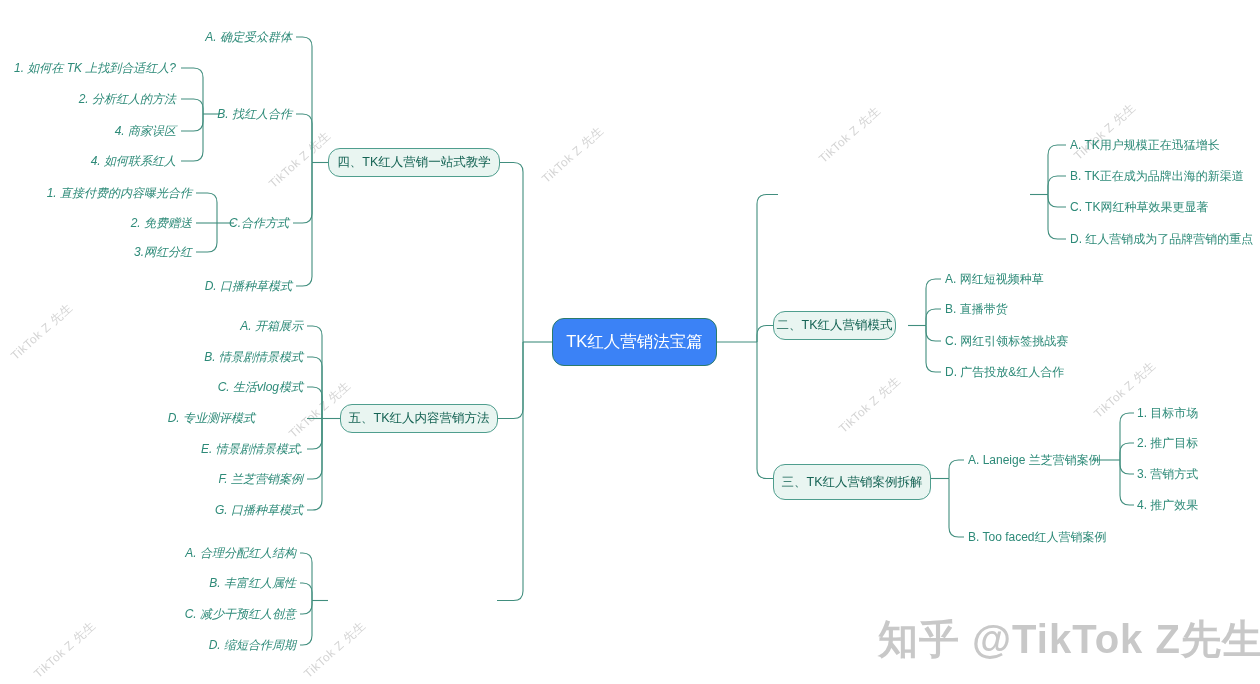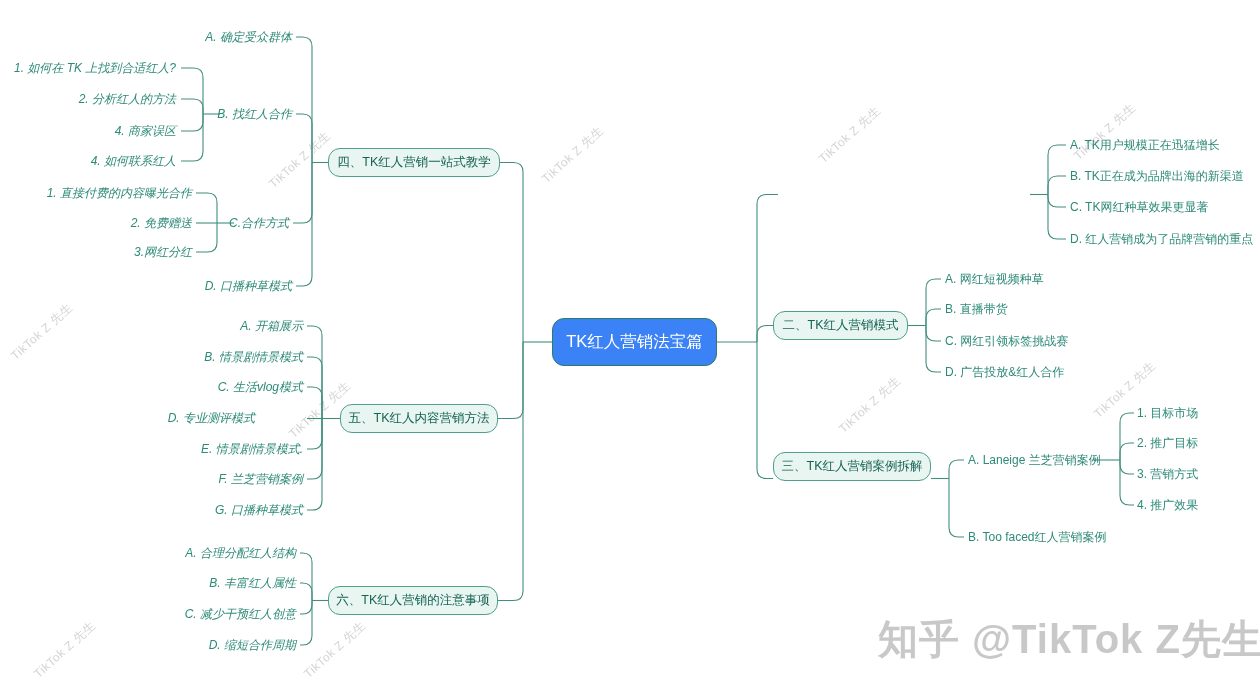--- a/index.html
+++ b/index.html
@@ -98,43 +98,42 @@
 
     <path d="M328 600.5 H312"></path>
     <path d="M312 600.5 V562.5 Q312 553 302.5 553 H300"></path>
     <path d="M312 600.5 V592.5 Q312 583 302.5 583 H300"></path>
     <path d="M312 600.5 V604.5 Q312 614 302.5 614 H300"></path>
     <path d="M312 600.5 V635.5 Q312 645 302.5 645 H300"></path>
   </svg>
 
   <div class="node central" style="left:552px;top:318px;width:165px;height:48px">TK红人营销法宝篇</div>
 
-  <div class="node" style="left:773px;top:311px;width:135px;height:29px">二、TK红人营销模式</div>
-  <div class="node" style="left:773px;top:452px;width:158px;height:29px">三、TK红人营销案例拆解</div>
+  <div class="node" style="left:773px;top:311px;width:123px;height:29px">二、TK红人营销模式</div>
+  <div class="node" style="left:773px;top:464px;width:158px;height:36px">三、TK红人营销案例拆解</div>
 
   <span class="leaf" style="left:1070px;top:145px">A. TK用户规模正在迅猛增长</span>
   <span class="leaf" style="left:1070px;top:176px">B. TK正在成为品牌出海的新渠道</span>
   <span class="leaf" style="left:1070px;top:207px">C. TK网红种草效果更显著</span>
   <span class="leaf" style="left:1070px;top:239px">D. 红人营销成为了品牌营销的重点</span>
 
   <span class="leaf" style="left:945px;top:279px">A. 网红短视频种草</span>
   <span class="leaf" style="left:945px;top:309px">B. 直播带货</span>
   <span class="leaf" style="left:945px;top:341px">C. 网红引领标签挑战赛</span>
   <span class="leaf" style="left:945px;top:372px">D. 广告投放&amp;红人合作</span>
 
   <span class="leaf" style="left:968px;top:460px">A. Laneige 兰芝营销案例</span>
   <span class="leaf" style="left:968px;top:537px">B. Too faced红人营销案例</span>
   <span class="leaf" style="left:1137px;top:413px">1. 目标市场</span>
   <span class="leaf" style="left:1137px;top:443px">2. 推广目标</span>
   <span class="leaf" style="left:1137px;top:474px">3. 营销方式</span>
   <span class="leaf" style="left:1137px;top:505px">4. 推广效果</span>
 
   <div class="node" style="left:328px;top:148px;width:172px;height:29px">四、TK红人营销一站式教学</div>
   <div class="node" style="left:340px;top:404px;width:158px;height:29px">五、TK红人内容营销方法</div>
-  <div class="node" style="left:328px;top:586px;width:170px;height:29px">六、TK红人营销的注意事项</div>
 
   <span class="leaf align-r" style="right:968px;top:37px">A. 确定受众群体</span>
   <span class="leaf align-r" style="right:968px;top:114px">B. 找红人合作</span>
   <span class="leaf align-r" style="right:971px;top:223px">C.合作方式</span>
   <span class="leaf align-r" style="right:968px;top:286px">D. 口播种草模式</span>
 
   <span class="leaf align-r" style="right:1084px;top:68px">1. 如何在 TK 上找到合适红人?</span>
   <span class="leaf align-r" style="right:1084px;top:99px">2. 分析红人的方法</span>
   <span class="leaf align-r" style="right:1084px;top:131px">4. 商家误区</span>
   <span class="leaf align-r" style="right:1084px;top:161px">4. 如何联系红人</span>

